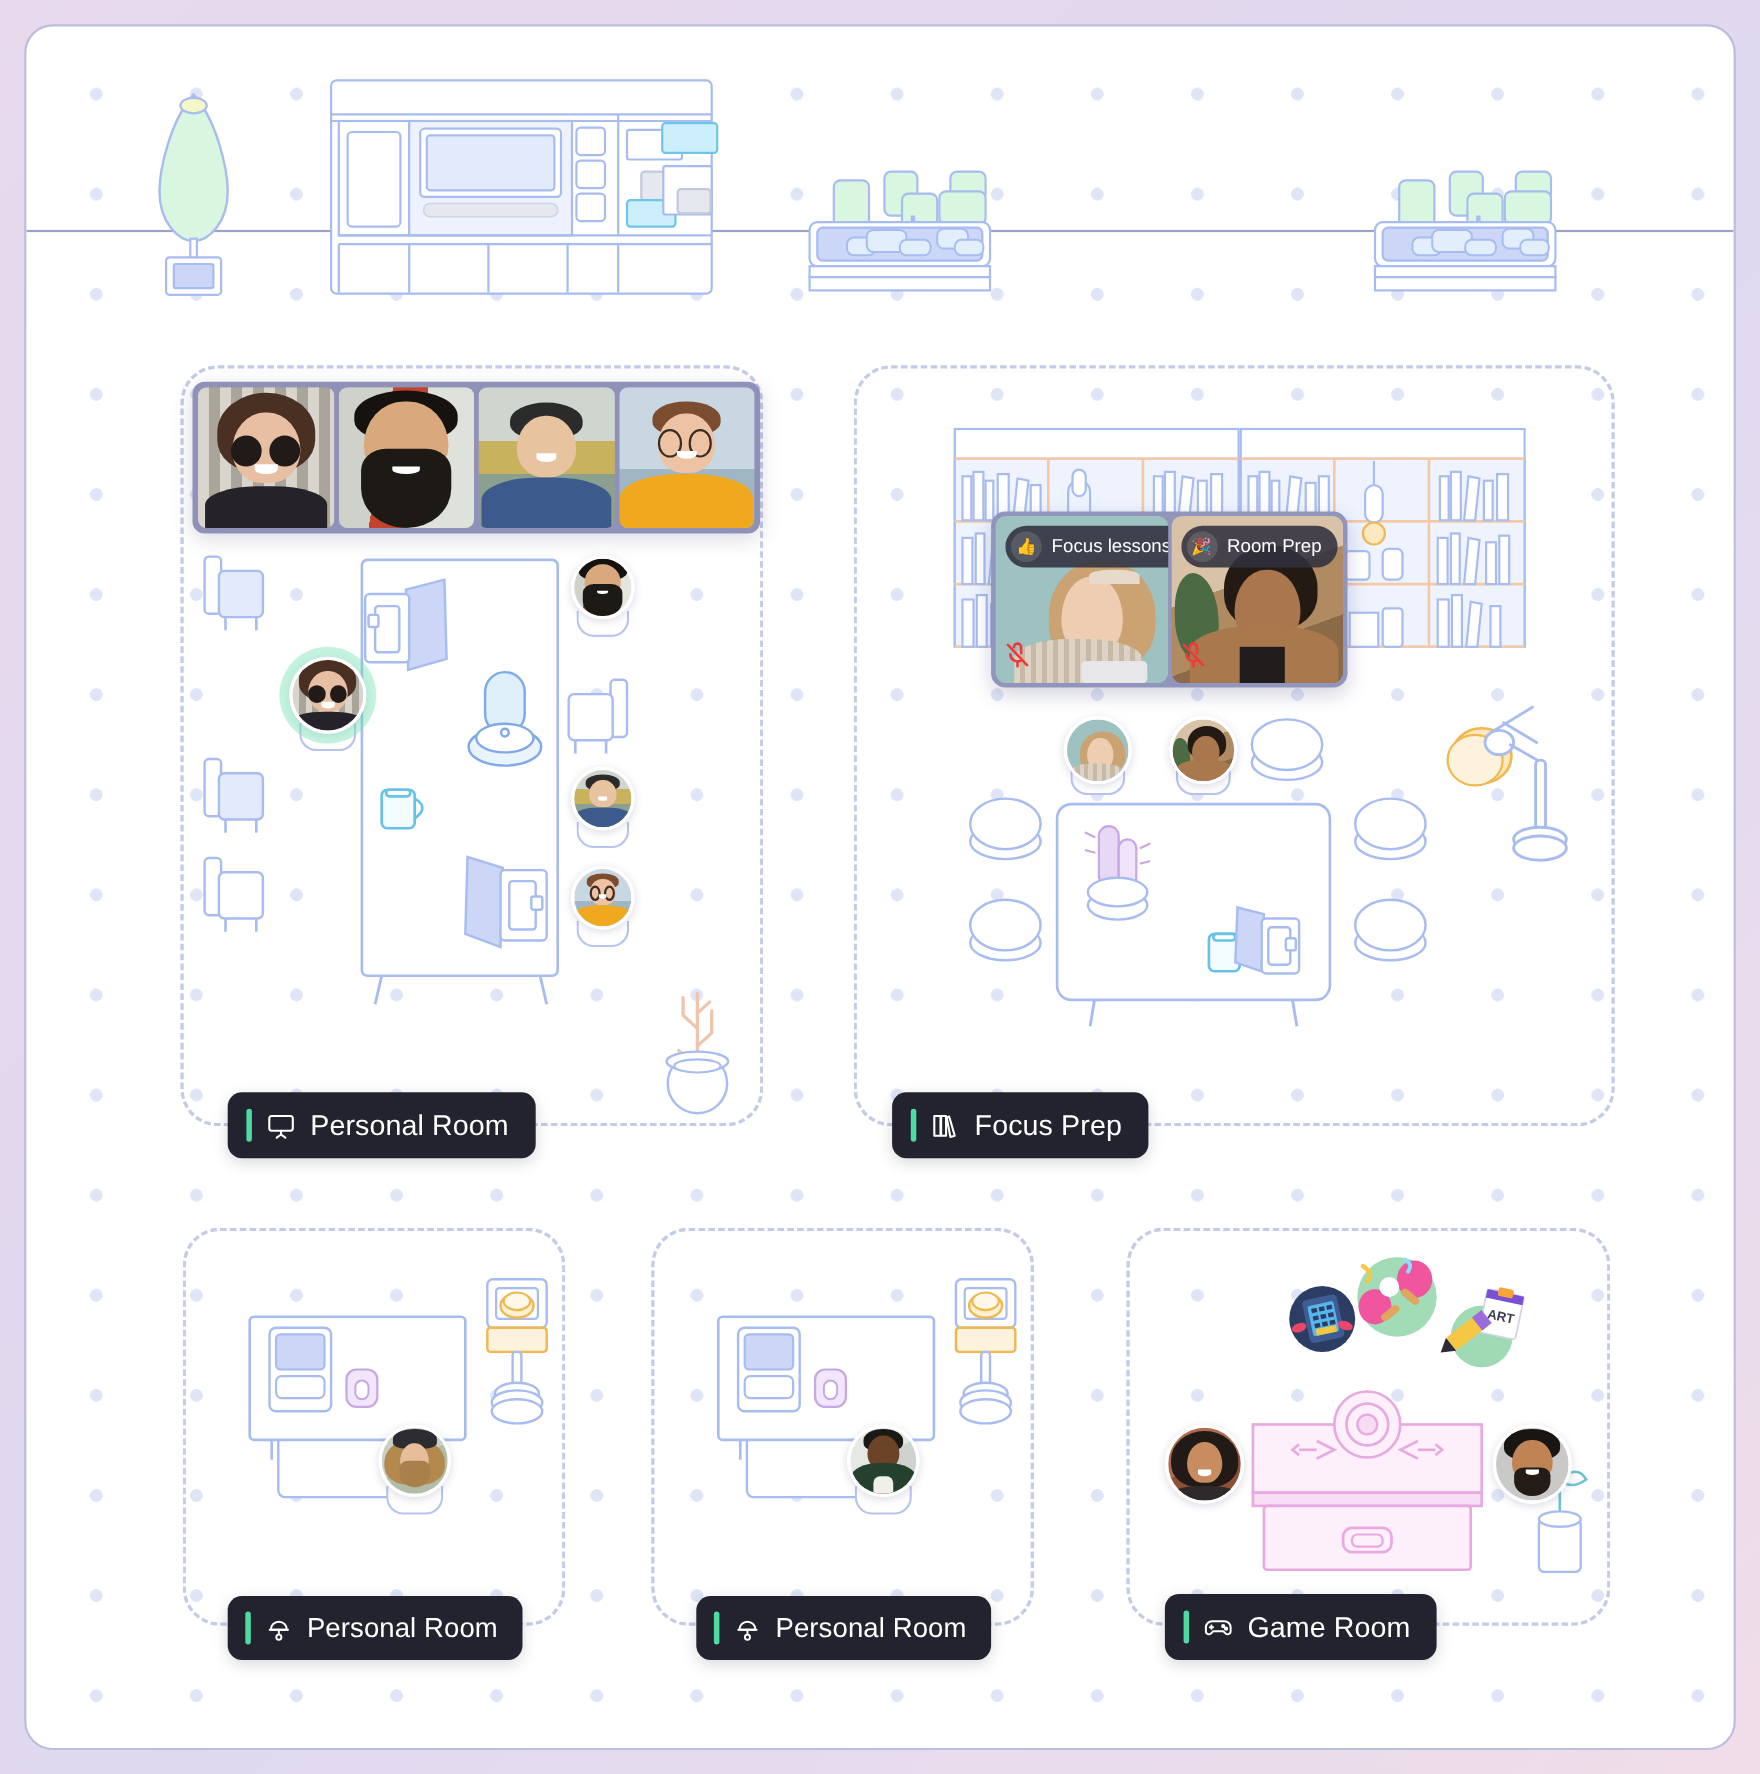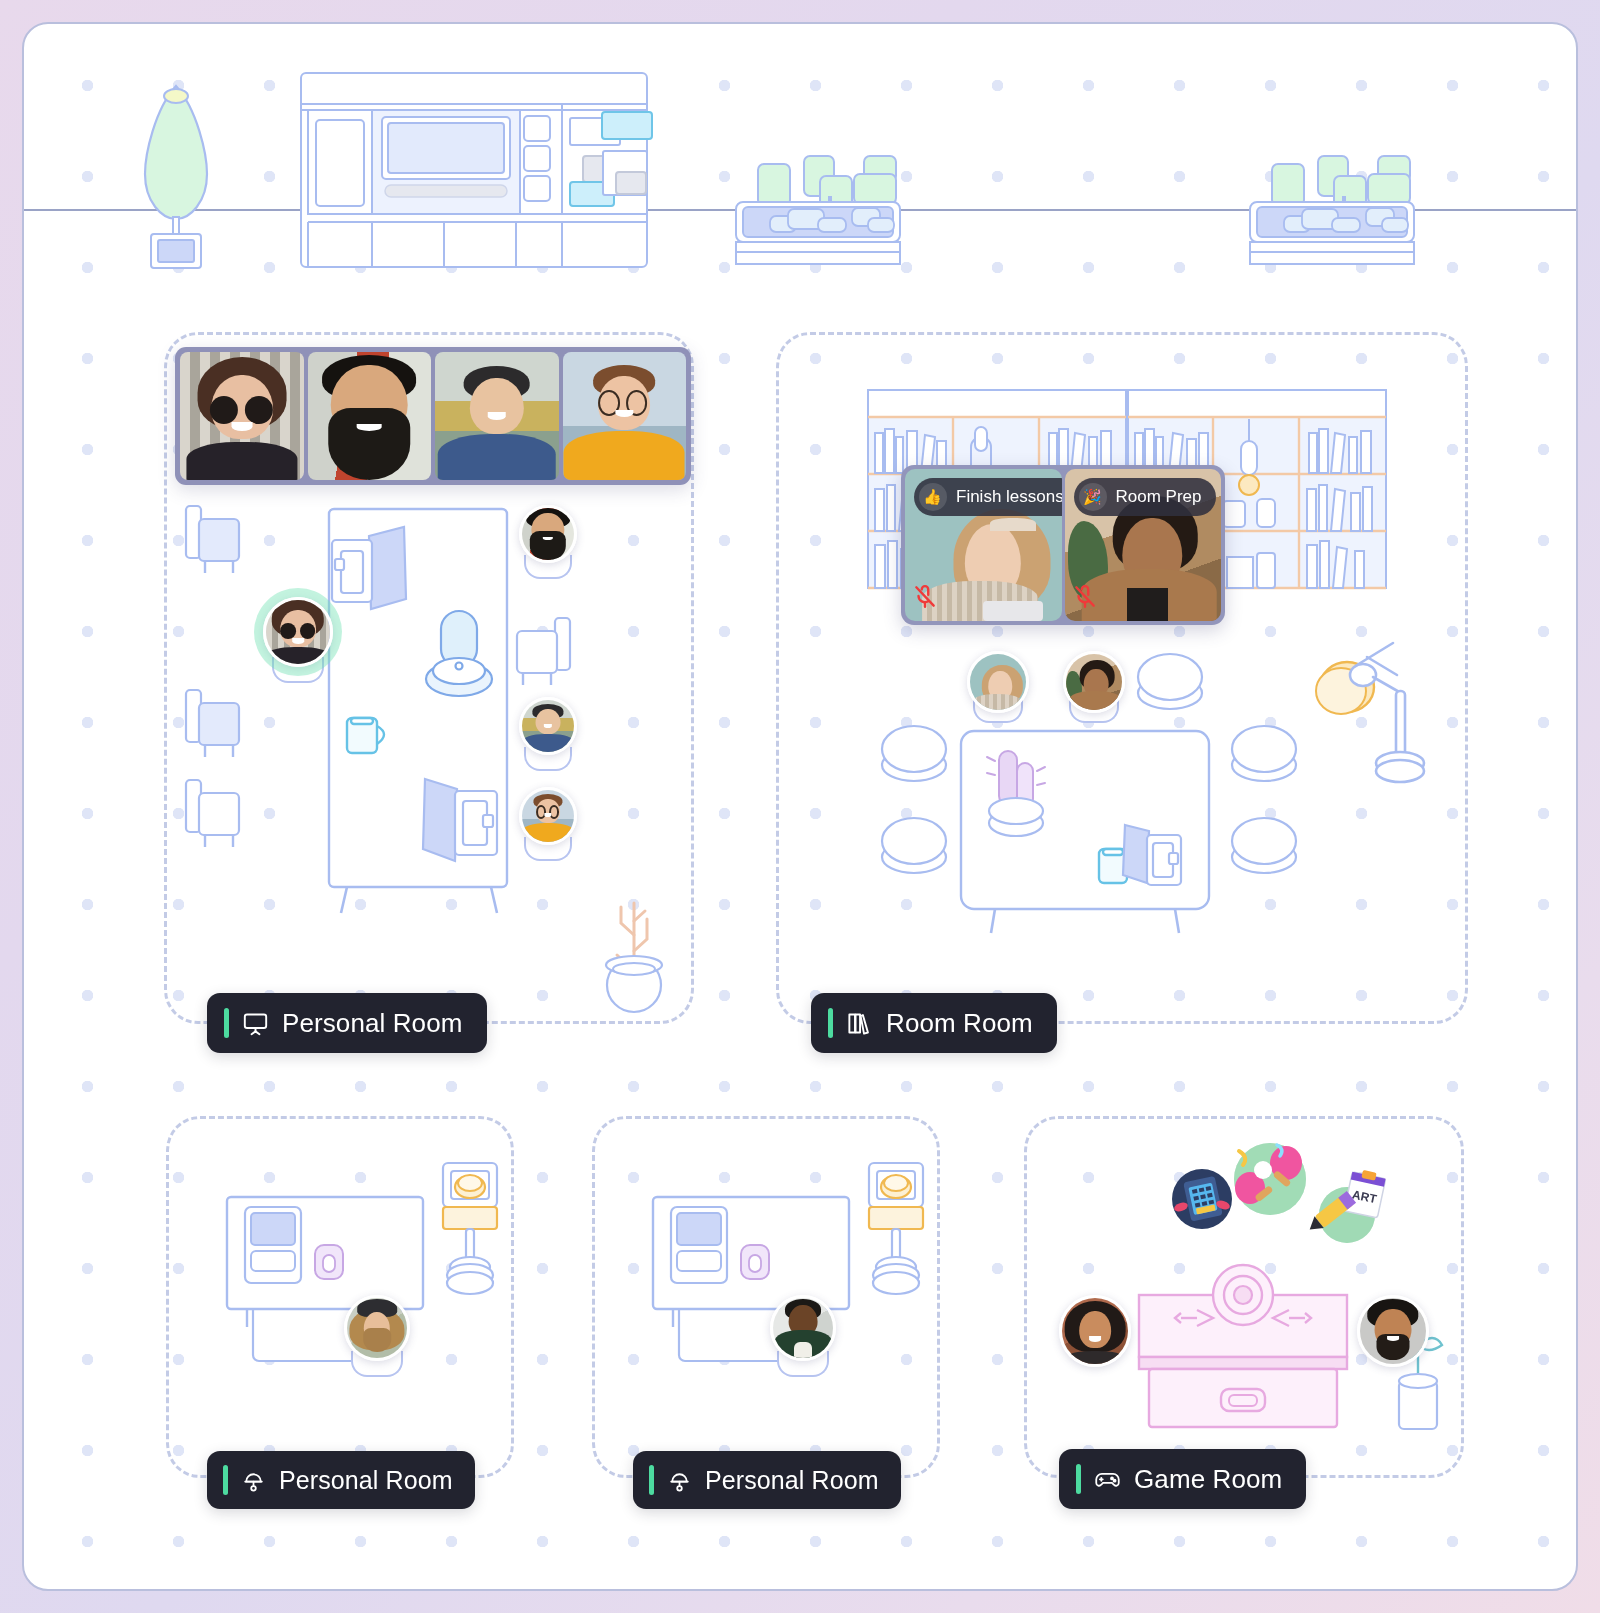--- a/index.html
+++ b/index.html
@@ -553,21 +553,21 @@
         <div class="ph">
           <div class="bg" style="background:#9dc2c1;"></div>
           <div class="hair" style="width:62%;height:66%;top:26%;left:62%;background:#cba272;"></div>
           <div class="head" style="width:36%;height:48%;top:36%;left:56%;background:#eecdb2;"></div>
           <div class="body" style="width:74%;height:26%;bottom:0;left:48%;background:repeating-linear-gradient(90deg,#ddd2c4 0 5px,#c6b9a6 5px 10px);"></div>
           <div style="position:absolute;left:54%;top:32%;width:30%;height:9%;background:#e7dacb;border-radius:40% 40% 0 0;"></div>
           <div style="position:absolute;left:50%;bottom:0;width:38%;height:13%;background:#e7e7ea;border-radius:4px;"></div>
         </div>
         <div class="status-pill">
           <span class="emo">👍</span>
-          <span>Finish lessons</span>
+          <span>Focus lessons</span>
         </div>
         <span class="mute-ic">
           <svg width="26" height="26" viewBox="0 0 24 24" fill="none" stroke="#f03a3a" stroke-width="2.2" stroke-linecap="round">
             <path d="M9 5a3 3 0 0 1 6 0v5"></path>
               <path d="M6 11a6 6 0 0 0 9 5"></path>
             <path d="M12 18v3"></path>
               <path d="M4 3 L20 20"></path>
           </svg>
         </span>
       </div>
@@ -689,21 +689,21 @@
     <div style="position:absolute;left:32px;bottom:28px;">
       <div class="room-label">
         <span class="accent"></span>
         <span class="ricon">
           <svg width="27" height="27" viewBox="0 0 24 24" fill="none" stroke="#ffffff" stroke-width="1.7" stroke-linejoin="round">
             <rect x="3" y="4" width="5" height="16"></rect>
             <rect x="8.5" y="4" width="4" height="16"></rect>
             <path d="M15 4.5 L19.5 20 L16 21 L13 5.4 Z"></path>
           </svg>
         </span>
-        <span class="rlabel">Room Room</span>
+        <span class="rlabel">Focus Prep</span>
       </div>
     </div>
   </div>
 
   <div class="room" id="room-p1">
     <svg style="position:absolute;left:54px;top:74px;" width="220" height="190" viewBox="0 0 220 190">
       <rect x="30" y="96" width="110" height="72" rx="6" fill="#fff" stroke="#a8bcf0" stroke-width="2.2"></rect>
       <rect x="4" y="4" width="196" height="112" rx="4" fill="#fff" stroke="#a8bcf0" stroke-width="2.4"></rect>
       <rect x="22" y="14" width="56" height="76" rx="6" fill="#fff" stroke="#a8bcf0" stroke-width="2.2"></rect>
       <rect x="28" y="20" width="44" height="32" rx="4" fill="#ccd7f8" stroke="#a8bcf0" stroke-width="2"></rect>

